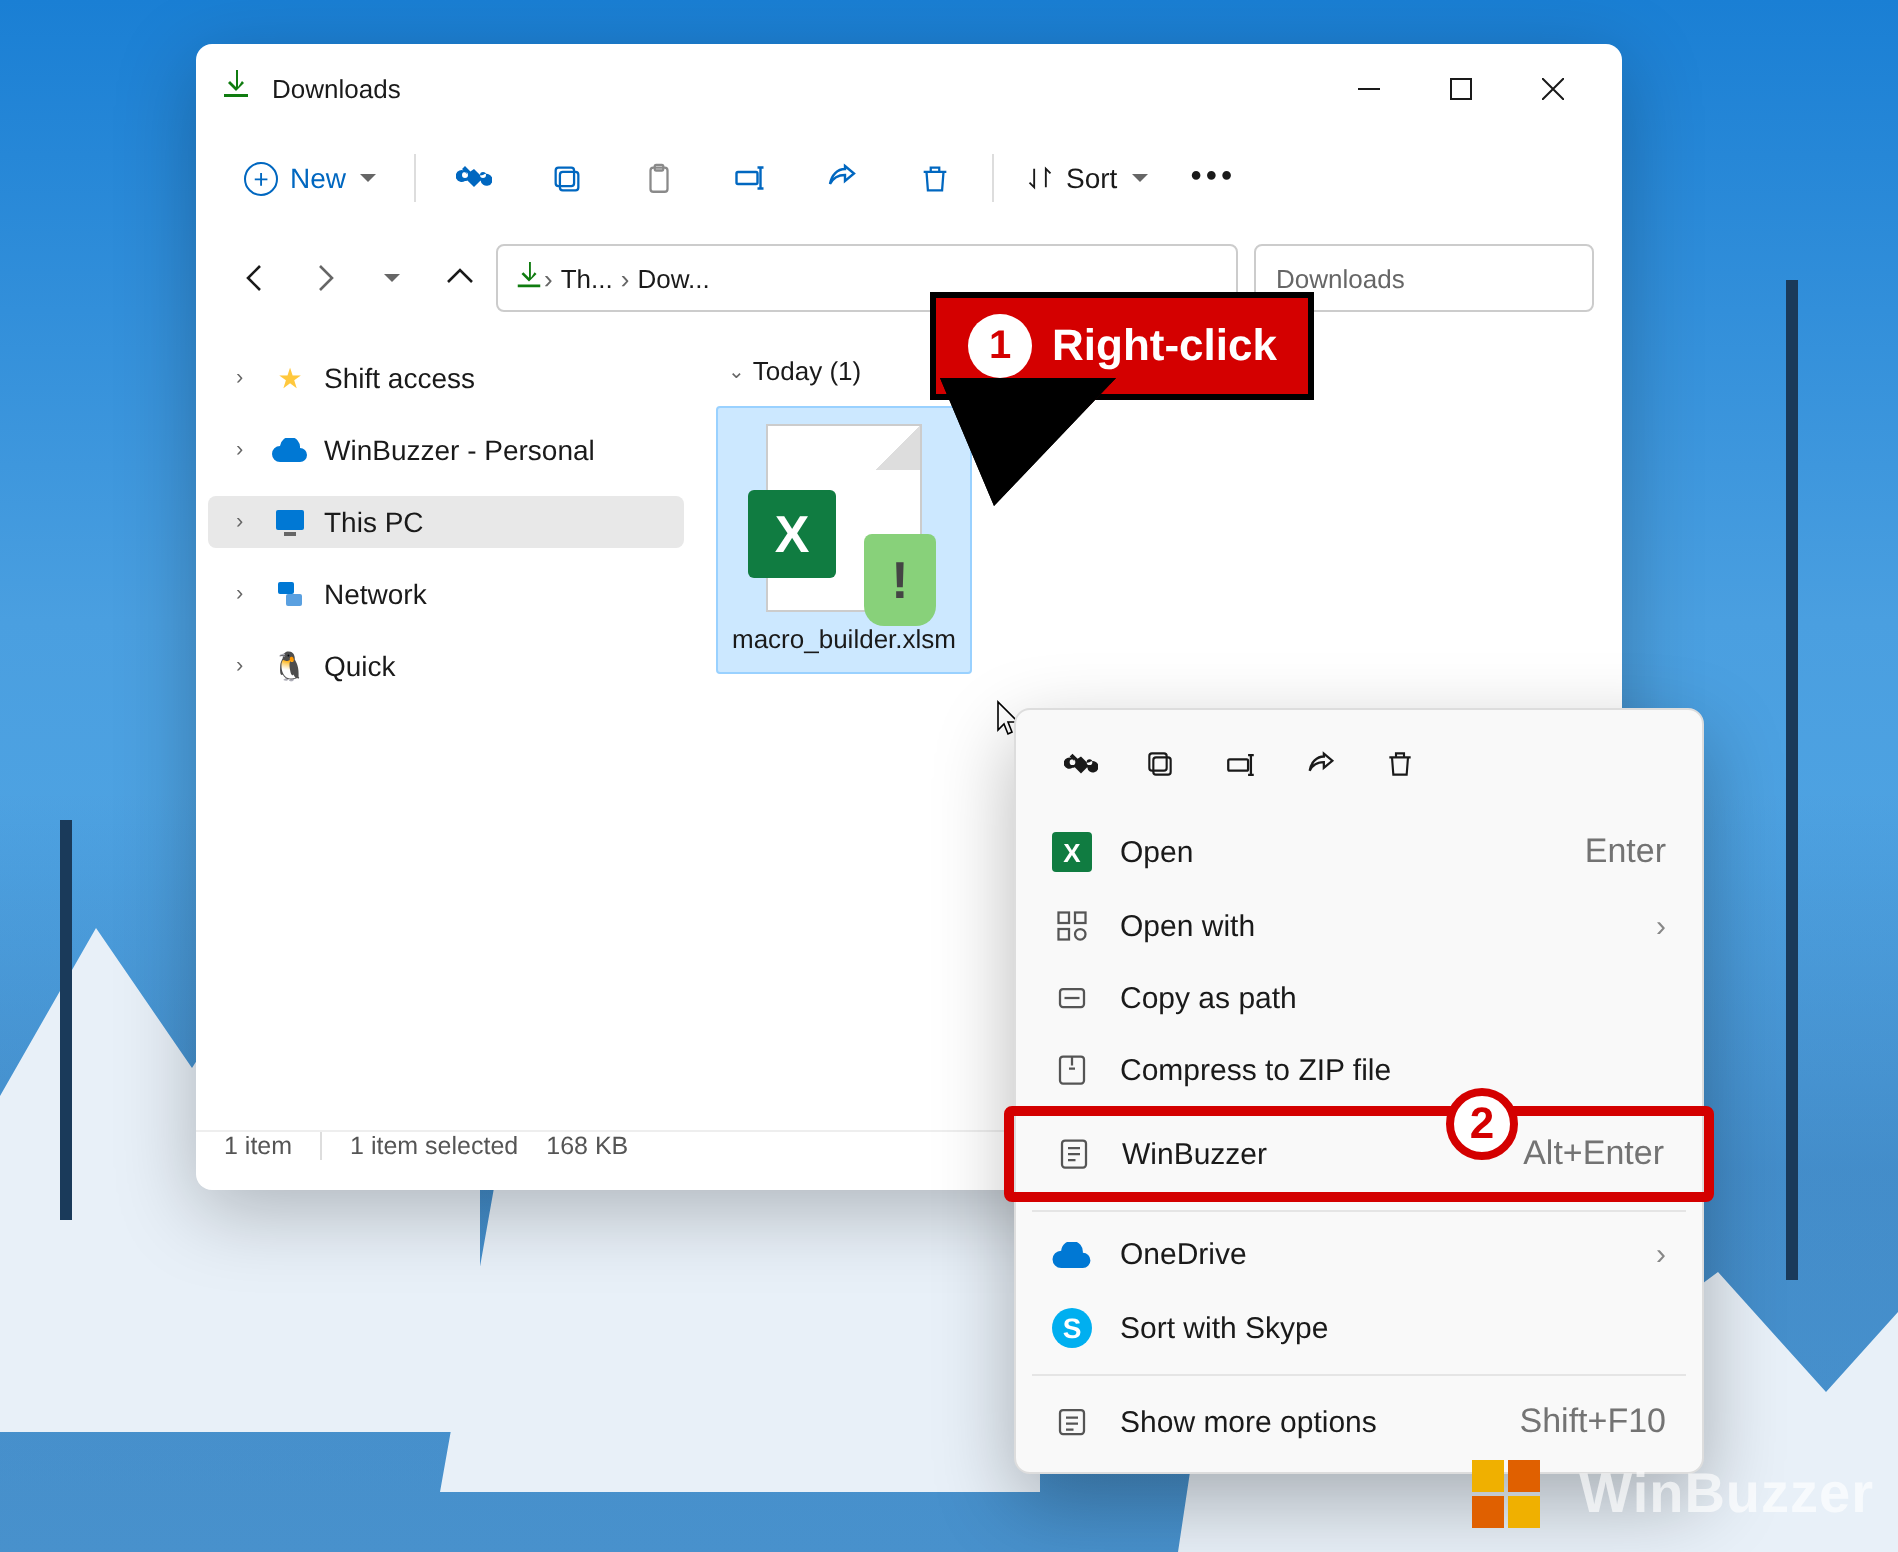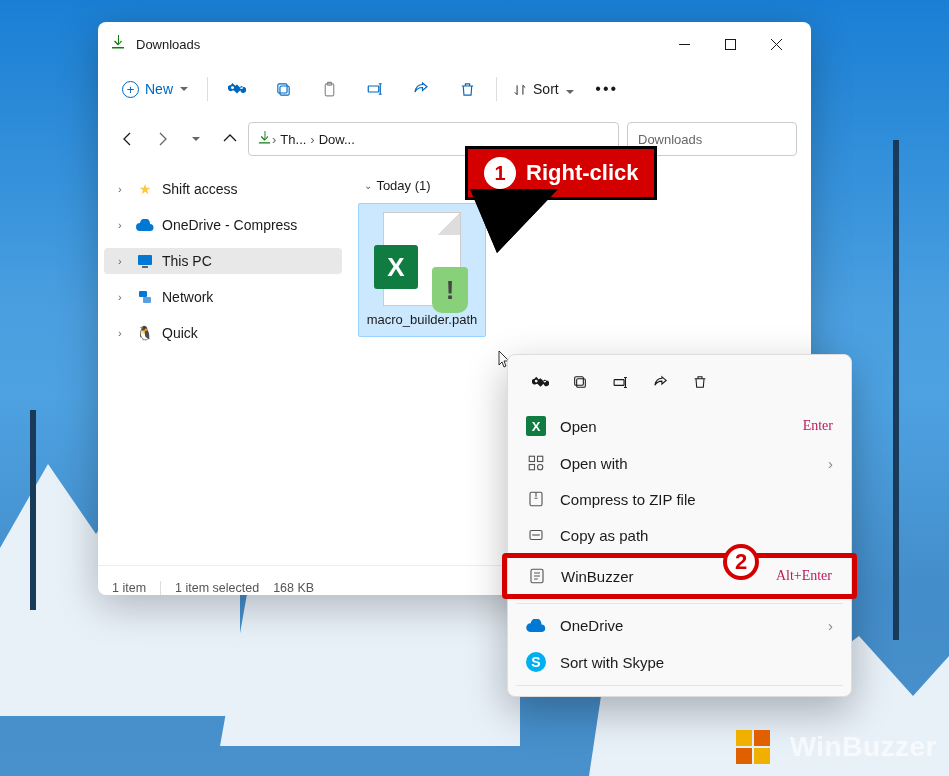--- a/index.html
+++ b/index.html
@@ -29,21 +29,21 @@
 .title-text { font-size: 13px; color: #1a1a1a; flex: 1; }
 .win-btn { width: 46px; height: 32px; display: flex; align-items: center; justify-content: center; color: #1a1a1a; }
 .win-btn svg { width: 11px; height: 11px; }
 
 .toolbar { display: flex; align-items: center; gap: 4px; padding: 6px 14px 10px; }
 .tb-new { display: flex; align-items: center; gap: 6px; padding: 6px 10px; border-radius: 4px; color: #0067c0; font-size: 14px; }
 .tb-new .circ { width: 17px; height: 17px; border: 1.4px solid #0067c0; border-radius: 50%; display: flex; align-items: center; justify-content: center; font-size: 13px; line-height: 1; }
 .tb-icon { width: 42px; height: 34px; display: flex; align-items: center; justify-content: center; color: #0067c0; }
 .tb-icon.dim { color: #8a8a8a; }
 .tb-sep { width: 1px; height: 24px; background: #ddd; margin: 0 4px; }
-.tb-sort { display: flex; align-items: flex-end; gap: 6px; color: #1a1a1a; font-size: 14px; padding: 0 8px; }
+.tb-sort { display: flex; align-items: center; gap: 6px; color: #1a1a1a; font-size: 14px; padding: 0 8px; }
 .tb-more { display: flex; align-items: center; justify-content: center; width: 40px; height: 34px; letter-spacing: 2px; color: #1a1a1a; }
 
 .navrow { display: flex; align-items: center; gap: 2px; padding: 6px 14px 12px; }
 .nav-btn { width: 32px; height: 34px; display: flex; align-items: center; justify-content: center; color: #666; }
 .nav-btn.active { color: #1a1a1a; }
 .addr { flex: 1; display: flex; align-items: center; border: 1px solid #ccc; border-radius: 4px; height: 34px; padding: 0 8px; font-size: 13px; color: #1a1a1a; overflow: hidden;}
 .addr .seg { padding: 0 4px; }
 .addr .caret { color: #666; }
 .search { width: 170px; border: 1px solid #ccc; border-radius: 4px; height: 34px; padding: 0 10px; font-size: 13px; color: #666; margin-left: 6px; display: flex; align-items: center;}
 
@@ -58,33 +58,33 @@
 .grp { font-size: 13px; color: #1a1a1a; padding: 4px 6px; display: flex; align-items: center; gap: 4px;}
 .grp .car { color: #666; font-size: 10px;}
 .file { width: 128px; margin-top: 6px; padding: 8px 4px; background: #cce8ff; border: 1px solid #99d1ff; border-radius: 2px; text-align: center; }
 .file-icon { width: 78px; height: 94px; margin: 0 auto 6px; position: relative; background: #fff; border: 1px solid #ccc; }
 .file-icon::before { content:''; position: absolute; top: 0; right: 0; width: 22px; height: 22px; background: linear-gradient(135deg, transparent 49%, #ddd 50%); }
 .xbox { position: absolute; left: -10px; top: 32px; width: 44px; height: 44px; background: #107c41; color: #fff; display: flex; align-items: center; justify-content: center; font-size: 26px; font-weight: 700; border-radius: 3px;}
 .shield { position:absolute; right:-8px; bottom:-8px; width:36px; height:46px; background:#88d17a; border-radius:4px 4px 10px 10px; display:flex; align-items:center; justify-content:center; color:#444; font-size:26px; font-weight:700;}
 .file-name { font-size: 13px; color: #1a1a1a; word-break: break-all; line-height: 1.25; }
 .cursor { position: absolute; left: 498px; top: 350px; }
 
-.statusbar { position: absolute; bottom: 0; left: 0; right: 0; height: 30px; display: flex; align-items: flex-end; padding: 0 14px; font-size: 12.5px; color: #555; gap: 14px; border-top: 1px solid #eee;}
+.statusbar { position: absolute; bottom: 0; left: 0; right: 0; height: 30px; display: flex; align-items: flex-start; padding: 0 14px; font-size: 12.5px; color: #555; gap: 14px; border-top: 1px solid #eee;}
 .statusbar .sep { width: 1px; height: 14px; background: #ddd; }
 
 
 .ctx {
   position: absolute; left: 507px; top: 354px; width: 345px;
   background: #f9f9f9; border: 1px solid #ddd; border-radius: 8px;
   box-shadow: 0 14px 40px rgba(0,0,0,.28); padding: 6px 0;
 }
 .ctx-tb { display: flex; gap: 4px; padding: 6px 14px 10px; justify-content: flex-start;}
 .ctx-tb .ci { width: 36px; height: 30px; display: flex; align-items: center; justify-content: center; color: #1a5fb4; }
 .ctx-item { display: flex; align-items: center; gap: 14px; padding: 9px 18px; font-size: 15px; color: #1a1a1a; position: relative;}
-.ctx-item .hint { margin-left: auto; font-size: 14px; color: #be185d; font-family: Liberation Serif, serif; }
+.ctx-item .hint { margin-left: auto; font-size: 17px; color: #737373; }
 .ctx-item .sub { margin-left: auto; color: #888; }
 .ctx-ic { width: 20px; display: flex; align-items: center; justify-content: center; color: #555; }
 .ctx-sep { height: 1px; background: #e5e5e5; margin: 4px 8px; }
 .ctx-item.hl { border: 5px solid #d40000; border-radius: 4px; margin: 0 -6px; padding: 9px 20px;}
 
 
 .callout { position: absolute; display: flex; align-items: center; }
 .callout .bubble { background: #d40000; border: 3px solid #000; color: #fff; font-size: 22px; font-weight: 700; padding: 8px 16px; display: flex; align-items: center; gap: 10px; }
 .callout .num { width: 32px; height: 32px; border-radius: 50%; background: #fff; color: #d40000; display: flex; align-items: center; justify-content: center; font-weight: 800; font-size: 20px;}
 .callout .tail { width: 0; height: 0; }
@@ -234,21 +234,21 @@
         <span>Shift access</span>
       </div>
       <div style="height:10px"></div>
       <div class="side-item">
         <span class="exp">›</span>
         <span class="side-icon" style="color:#0078d4">
             <svg width="18" height="12" viewBox="0 0 18 12">
               <path fill="currentColor" d="M14 12H4a4 4 0 010-8 5 5 0 0110 1 3.5 3.5 0 010 7z"></path>
             </svg>
           </span>
-        <span>OneDrive - Compress</span>
+        <span>WinBuzzer - Personal</span>
       </div>
       <div style="height:10px"></div>
       <div class="side-item sel">
         <span class="exp">›</span>
         <span class="side-icon" style="color:#0078d4">
             <svg width="16" height="14" viewBox="0 0 16 14">
               <rect x="1" y="1" width="14" height="10" rx="1" fill="currentColor"></rect>
               <rect x="5" y="12" width="6" height="2" fill="#666"></rect>
             </svg>
           </span>
@@ -275,21 +275,21 @@
     <div class="content">
       <div class="grp">
         <span class="car">⌄</span>
         <span>Today (1)</span>
       </div>
       <div class="file">
         <div class="file-icon">
           <div class="xbox">X</div>
           <div class="shield">!</div>
         </div>
-        <div class="file-name">macro_builder.path</div>
+        <div class="file-name">macro_builder.xlsm</div>
       </div>
     </div>
   </div>
 
   <div class="statusbar">
     <span>1 item</span>
     <span class="sep"></span>
     <span>1 item selected</span>
     <span>168 KB</span>
   </div>
@@ -342,34 +342,34 @@
           <rect x="3" y="14" width="7" height="7" fill="none" stroke="currentColor" stroke-width="1.5"></rect>
           <circle cx="17.5" cy="17.5" r="3.5" fill="none" stroke="currentColor" stroke-width="1.5"></circle>
         </svg>
       </span>
     <span>Open with</span>
     <span class="sub">›</span>
   </div>
   <div class="ctx-item">
     <span class="ctx-ic">
         <svg width="18" height="18" viewBox="0 0 24 24">
+          <rect x="4" y="6" width="16" height="12" rx="2" fill="none" stroke="currentColor" stroke-width="1.5"></rect>
+          <path stroke="currentColor" stroke-width="1.5" d="M7 12h10"></path>
+        </svg>
+      </span>
+    <span>Copy as path</span>
+  </div>
+  <div class="ctx-item">
+    <span class="ctx-ic">
+        <svg width="18" height="18" viewBox="0 0 24 24">
           <rect x="4" y="3" width="16" height="18" rx="2" fill="none" stroke="currentColor" stroke-width="1.5"></rect>
           <path stroke="currentColor" stroke-width="1.5" d="M12 3v6M10 11h4"></path>
         </svg>
       </span>
     <span>Compress to ZIP file</span>
-  </div>
-  <div class="ctx-item">
-    <span class="ctx-ic">
-        <svg width="18" height="18" viewBox="0 0 24 24">
-          <rect x="4" y="6" width="16" height="12" rx="2" fill="none" stroke="currentColor" stroke-width="1.5"></rect>
-          <path stroke="currentColor" stroke-width="1.5" d="M7 12h10"></path>
-        </svg>
-      </span>
-    <span>Copy as path</span>
   </div>
   <div class="ctx-item hl">
     <span class="ctx-ic">
         <svg width="18" height="18" viewBox="0 0 24 24">
           <rect x="4" y="3" width="16" height="18" rx="2" fill="none" stroke="currentColor" stroke-width="1.5"></rect>
           <path stroke="currentColor" stroke-width="1.5" d="M8 8h8M8 12h8M8 16h5"></path>
         </svg>
       </span>
     <span>WinBuzzer</span>
     <span class="hint">Alt+Enter</span>
@@ -382,20 +382,30 @@
         </svg>
       </span>
     <span>OneDrive</span>
     <span class="sub">›</span>
   </div>
   <div class="ctx-item">
     <span class="ctx-ic" style="color:#fff;background:#00aff0;width:20px;height:20px;border-radius:50%;font-weight:700;font-size:14px">S</span>
     <span>Sort with Skype</span>
   </div>
   <div class="ctx-sep"></div>
+  <div class="ctx-item">
+    <span class="ctx-ic">
+        <svg width="18" height="18" viewBox="0 0 24 24">
+          <rect x="4" y="4" width="16" height="16" rx="2" fill="none" stroke="currentColor" stroke-width="1.5"></rect>
+          <path stroke="currentColor" stroke-width="1.5" d="M8 9h8M8 13h8M8 17h5"></path>
+        </svg>
+      </span>
+    <span>Show more options</span>
+    <span class="hint">Shift+F10</span>
+  </div>
 </div>
 
 <div class="callout c1">
   <div class="tail"></div>
   <div class="bubble">
     <div class="num">1</div>
     <span>Right-click</span>
   </div>
 </div>
 <div class="num2">2</div>

